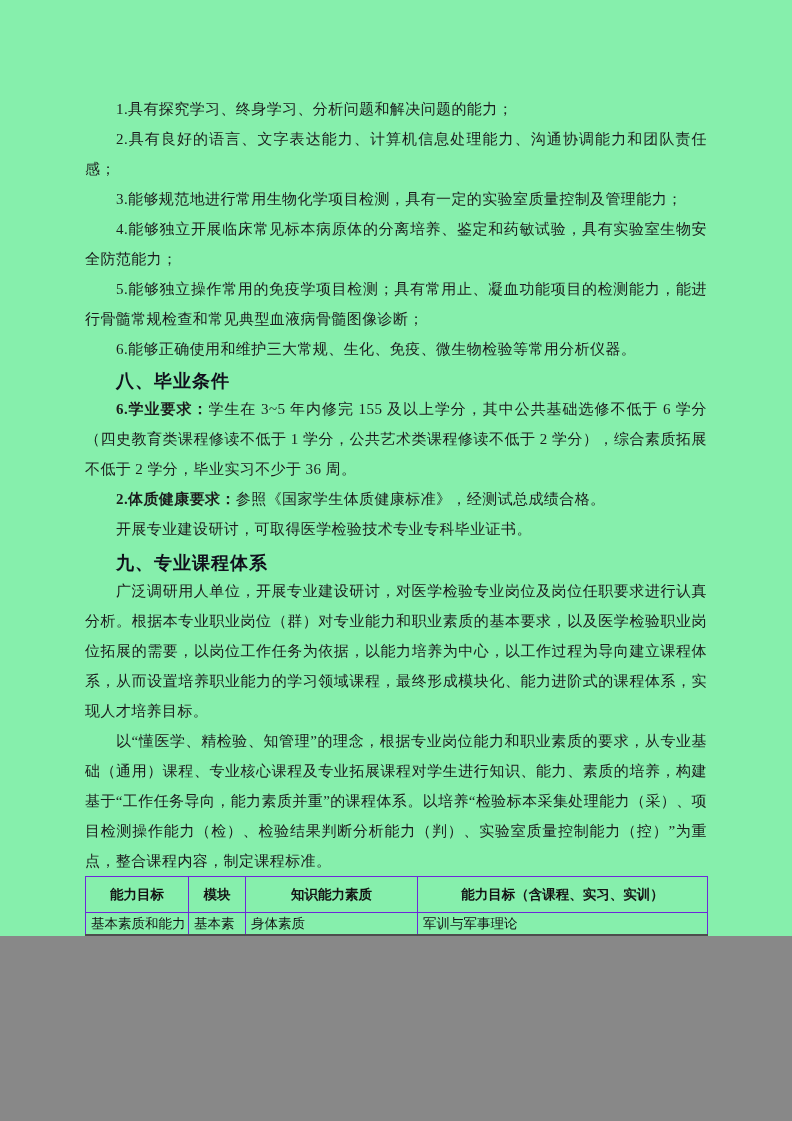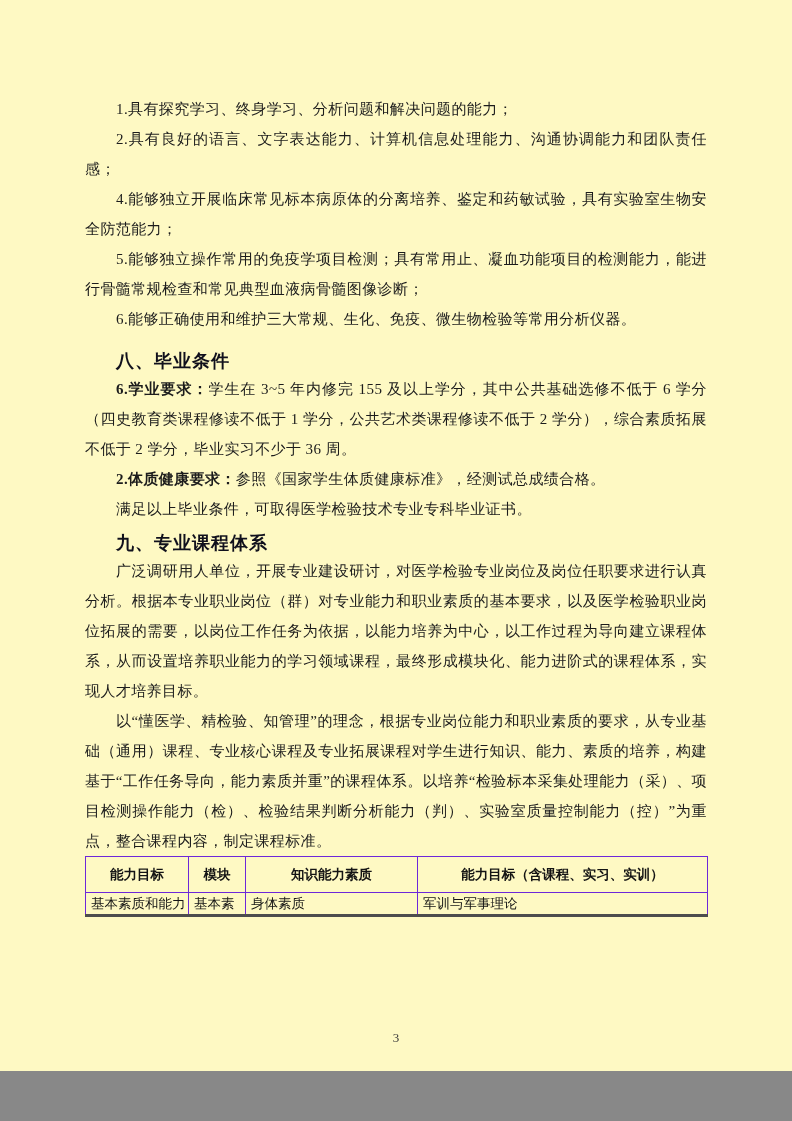--- a/index.html
+++ b/index.html
@@ -1,40 +1,40 @@
 <!DOCTYPE html>
 <html><head>
 <meta charset="utf-8">
 <style>
   html,body { margin:0; padding:0; background:#888; }
   .page {
     position:relative;
-    width:792px; height:1071px;
-    background:#fef9c3;
+    width:792px; height:936px;
+    background:#86efac;
     font-family:"Liberation Serif","DejaVu Serif",serif;
     color:#1c1c1c;
     overflow:hidden;
     text-decoration:underline;
   }
   .content {
     position:absolute;
     left:85px; top:94px; width:622px;
   }
   p.body {
     margin:0;
     font-size:15px;
     line-height:30px;
     letter-spacing:0.4px;
     text-align:justify;
     text-indent:31px;
     word-break:normal;
   }
   p.body .lead { font-weight:bold; }
   h2.sec {
-    margin:14px 0 0 0;
+    margin:4px 0 0 0;
     font-size:18px;
     line-height:26px;
     font-weight:bold;
     color:#10101c;
     font-family:"Liberation Sans","DejaVu Sans",sans-serif;
     text-indent:31px;
     letter-spacing:1px;
   }
   h2.sec9 { margin-top:6px; }
   h3.sub {
@@ -93,31 +93,32 @@
   }
 </style>
 </head>
 <body>
 
 <div class="page">
   <div class="content">
 
     <p class="body">1.具有探究学习、终身学习、分析问题和解决问题的能力；</p>
     <p class="body">2.具有良好的语言、文字表达能力、计算机信息处理能力、沟通协调能力和团队责任感；</p>
+    <p class="body">3.能够规范地进行常用生物化学项目检测，具有一定的实验室质量控制及管理能力；</p>
     <p class="body">4.能够独立开展临床常见标本病原体的分离培养、鉴定和药敏试验，具有实验室生物安全防范能力；</p>
     <p class="body">5.能够独立操作常用的免疫学项目检测；具有常用止、凝血功能项目的检测能力，能进行骨髓常规检查和常见典型血液病骨髓图像诊断；</p>
     <p class="body">6.能够正确使用和维护三大常规、生化、免疫、微生物检验等常用分析仪器。</p>
 
     <h2 class="sec">八、毕业条件</h2>
 
     <p class="body"><span class="lead">6.学业要求：</span><span>学生在 3~5 年内修完 155 及以上学分，其中公共基础选修不低于 6 学分（四史教育类课程修读不低于 1 学分，公共艺术类课程修读不低于 2 学分），综合素质拓展不低于 2 学分，毕业实习不少于 36 周。</span></p>
 
     <p class="body"><span class="lead">2.体质健康要求：</span><span>参照《国家学生体质健康标准》，经测试总成绩合格。</span></p>
 
-    <p class="body">满足以上毕业条件，可取得医学检验技术专业专科毕业证书。</p>
+    <p class="body">开展专业建设研讨，可取得医学检验技术专业专科毕业证书。</p>
 
     <h2 class="sec sec9">九、专业课程体系</h2>
 
     <p class="body">广泛调研用人单位，开展专业建设研讨，对医学检验专业岗位及岗位任职要求进行认真分析。根据本专业职业岗位（群）对专业能力和职业素质的基本要求，以及医学检验职业岗位拓展的需要，以岗位工作任务为依据，以能力培养为中心，以工作过程为导向建立课程体系，从而设置培养职业能力的学习领域课程，最终形成模块化、能力进阶式的课程体系，实现人才培养目标。</p>
 
     <p class="body">以“懂医学、精检验、知管理”的理念，根据专业岗位能力和职业素质的要求，从专业基础（通用）课程、专业核心课程及专业拓展课程对学生进行知识、能力、素质的培养，构建基于“工作任务导向，能力素质并重”的课程体系。以培养“检验标本采集处理能力（采）、项目检测操作能力（检）、检验结果判断分析能力（判）、实验室质量控制能力（控）”为重点，整合课程内容，制定课程标准。</p>
 
 
     <table class="ctable">
       <colgroup>

